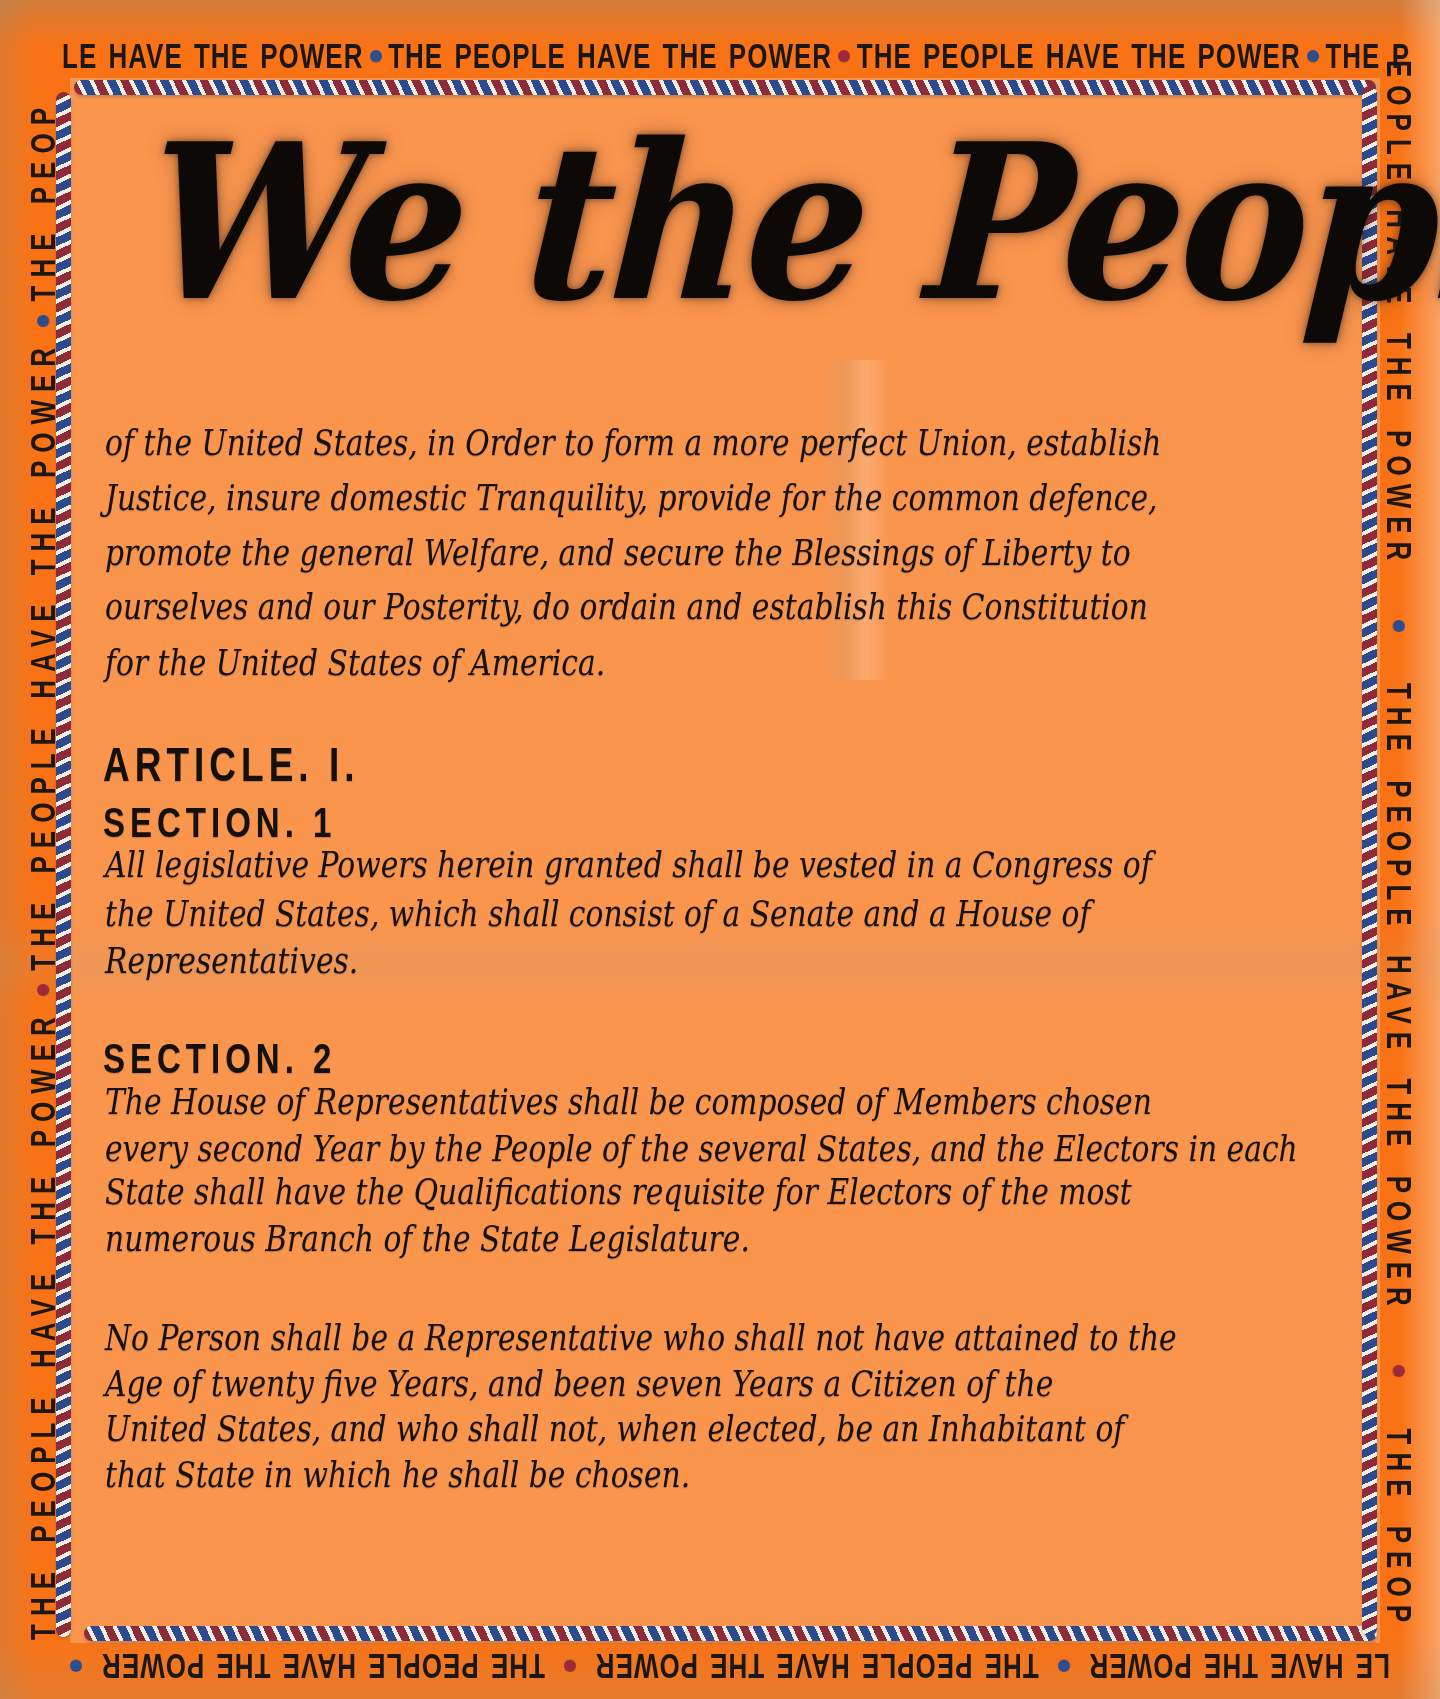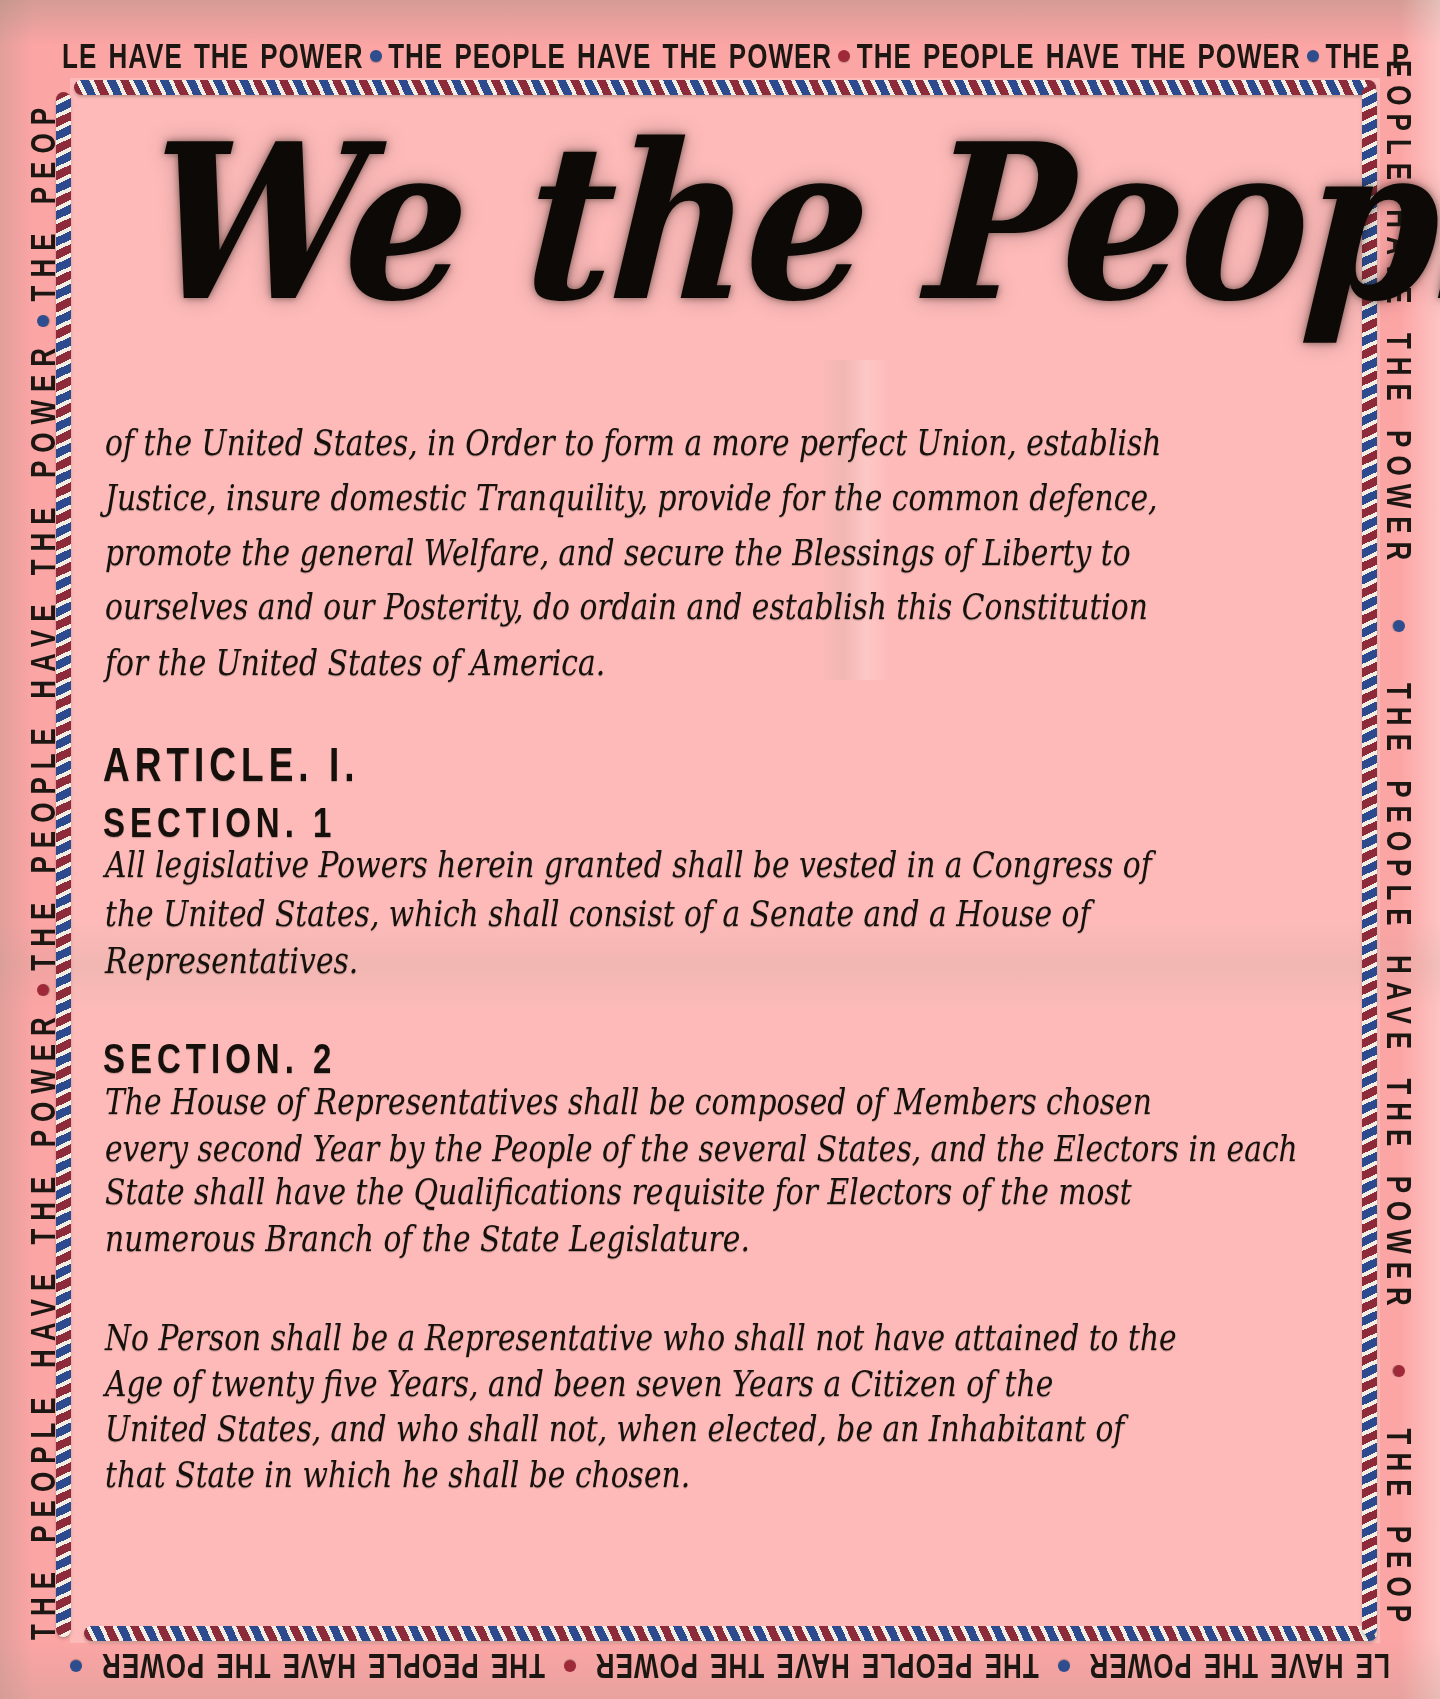--- a/index.html
+++ b/index.html
@@ -1,18 +1,18 @@
 <!DOCTYPE html>
 <html><head>
 <meta charset="utf-8">
 <style>
   html,body{margin:0;padding:0;background:#d8d3c8;}
   .canvas{
     position:relative; width:1440px; height:1699px; overflow:hidden;
-    background:#fca5a5;
+    background:#f97316;
     font-family:"Liberation Sans",sans-serif;
   }
   
   .shade{position:absolute;pointer-events:none;}
   .sh-top{left:0;top:0;width:100%;height:46px;background:linear-gradient(180deg,rgba(150,140,122,.38),rgba(150,140,122,0));}
   .sh-left{left:0;top:0;width:34px;height:100%;background:linear-gradient(90deg,rgba(150,140,122,.25),rgba(150,140,122,0));}
   .sh-right{right:0;top:0;width:40px;height:100%;background:linear-gradient(270deg,rgba(255,255,250,.35),rgba(255,255,250,0));}
   .sh-mid{left:0;top:920px;width:100%;height:90px;background:linear-gradient(180deg,rgba(170,160,140,0),rgba(170,160,140,.14),rgba(170,160,140,0));}
   .sh-crease1{left:820px;top:360px;width:70px;height:320px;background:linear-gradient(90deg,rgba(170,160,140,0),rgba(170,160,140,.15),rgba(255,255,250,.2),rgba(170,160,140,0));}
   .sh-bottom{left:0;bottom:0;width:100%;height:60px;background:linear-gradient(0deg,rgba(160,150,132,.22),rgba(160,150,132,0));}

